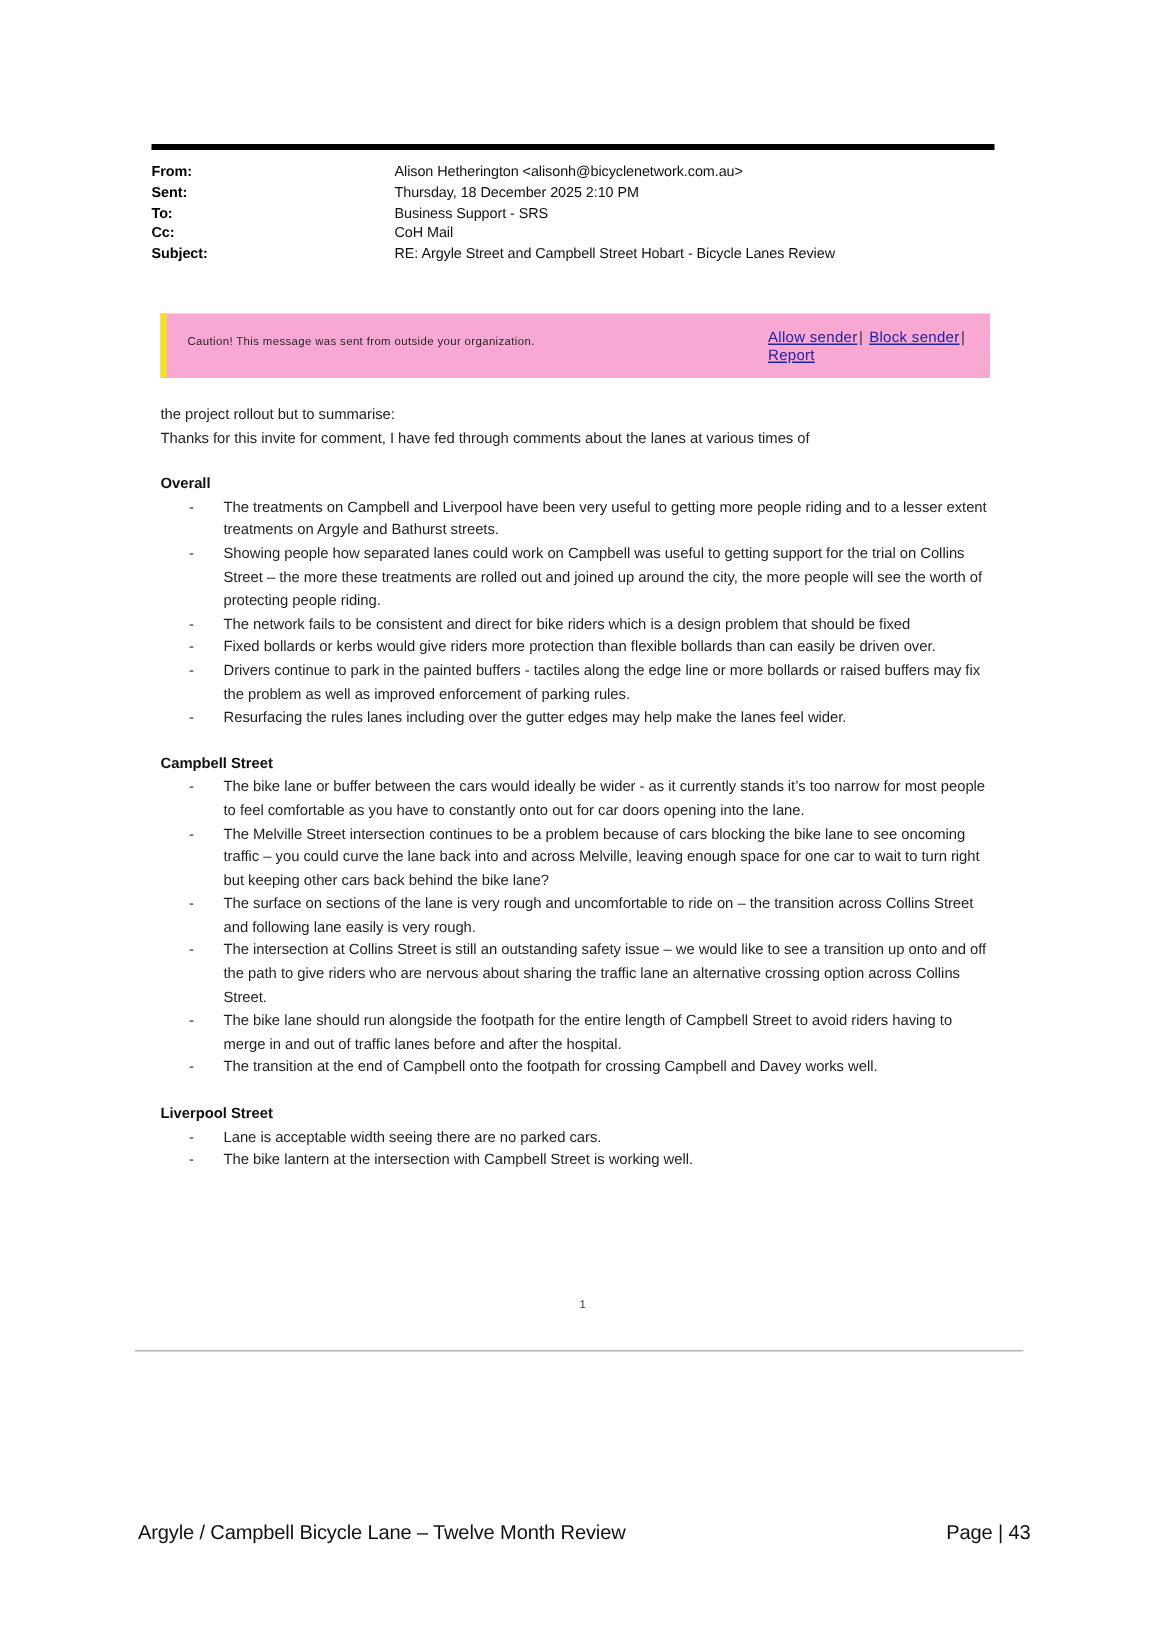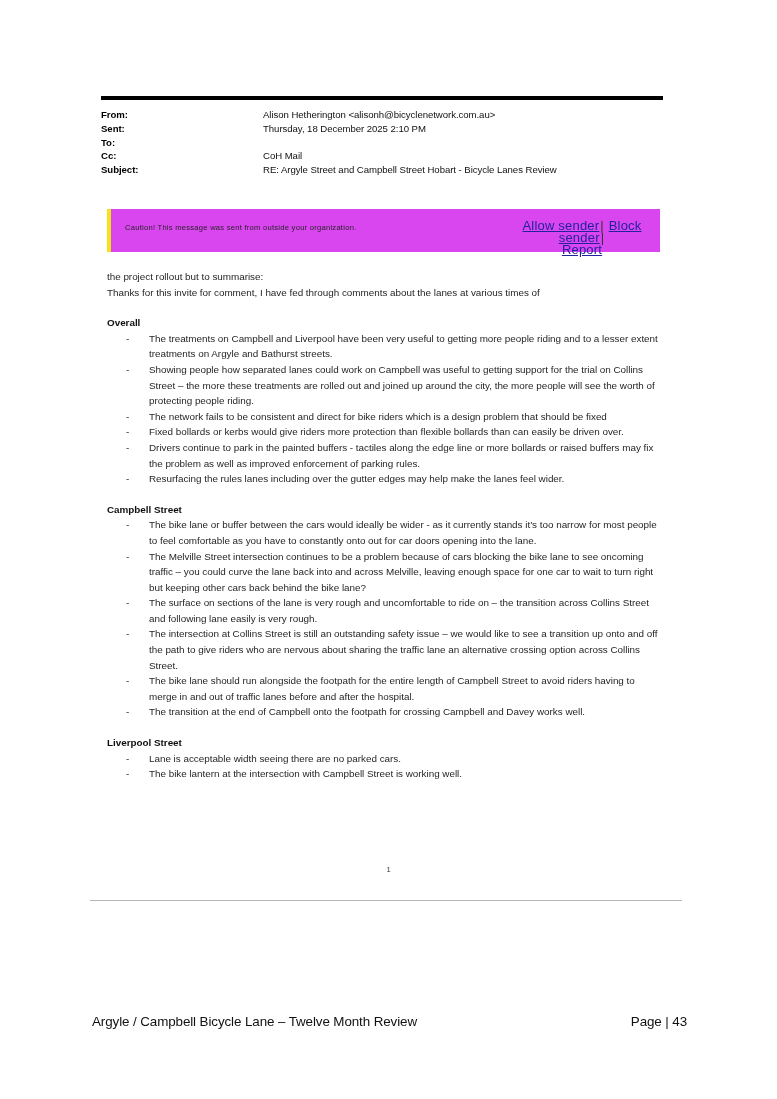--- a/index.html
+++ b/index.html
@@ -62,40 +62,40 @@
     white-space: nowrap;
   }
 
   
   .caution {
     position: absolute;
     left: 107px;
     top: 209px;
     width: 553px;
     height: 43px;
-    background: #d946ef;
+    background: #f9a8d4;
     box-sizing: border-box;
     border-left: 4px solid #f2e41a;
   }
   .caution-text {
     position: absolute;
     left: 14px;
     top: 14px;
     font-size: 7.6px;
     letter-spacing: 0.25px;
     color: #262626;
     white-space: nowrap;
   }
   .caution-links {
     position: absolute;
     right: 8px;
     top: 11px;
     width: 140px;
-    text-align: center;
-    font-size: 13px;
+    text-align: left;
+    font-size: 10px;
     letter-spacing: 0.2px;
     line-height: 12px;
     color: #1f1f8f;
   }
   .caution-links a {
     color: #2222a0;
     text-decoration: underline;
   }
   .caution-links .sep {
     color: #333333;
@@ -190,20 +190,21 @@
       <div class="mail-row">
         <div class="mail-label">From:</div>
         <div class="mail-value">Alison Hetherington &lt;alisonh@bicyclenetwork.com.au&gt;</div>
       </div>
       <div class="mail-row">
         <div class="mail-label">Sent:</div>
         <div class="mail-value">Thursday, 18 December 2025 2:10 PM</div>
       </div>
       <div class="mail-row">
         <div class="mail-label">To:</div>
+        <div class="mail-value">Business Support - SRS</div>
       </div>
       <div class="mail-row">
         <div class="mail-label">Cc:</div>
         <div class="mail-value">CoH Mail</div>
       </div>
       <div class="mail-row">
         <div class="mail-label">Subject:</div>
         <div class="mail-value">RE: Argyle Street and Campbell Street Hobart - Bicycle Lanes Review</div>
       </div>
     </div>

